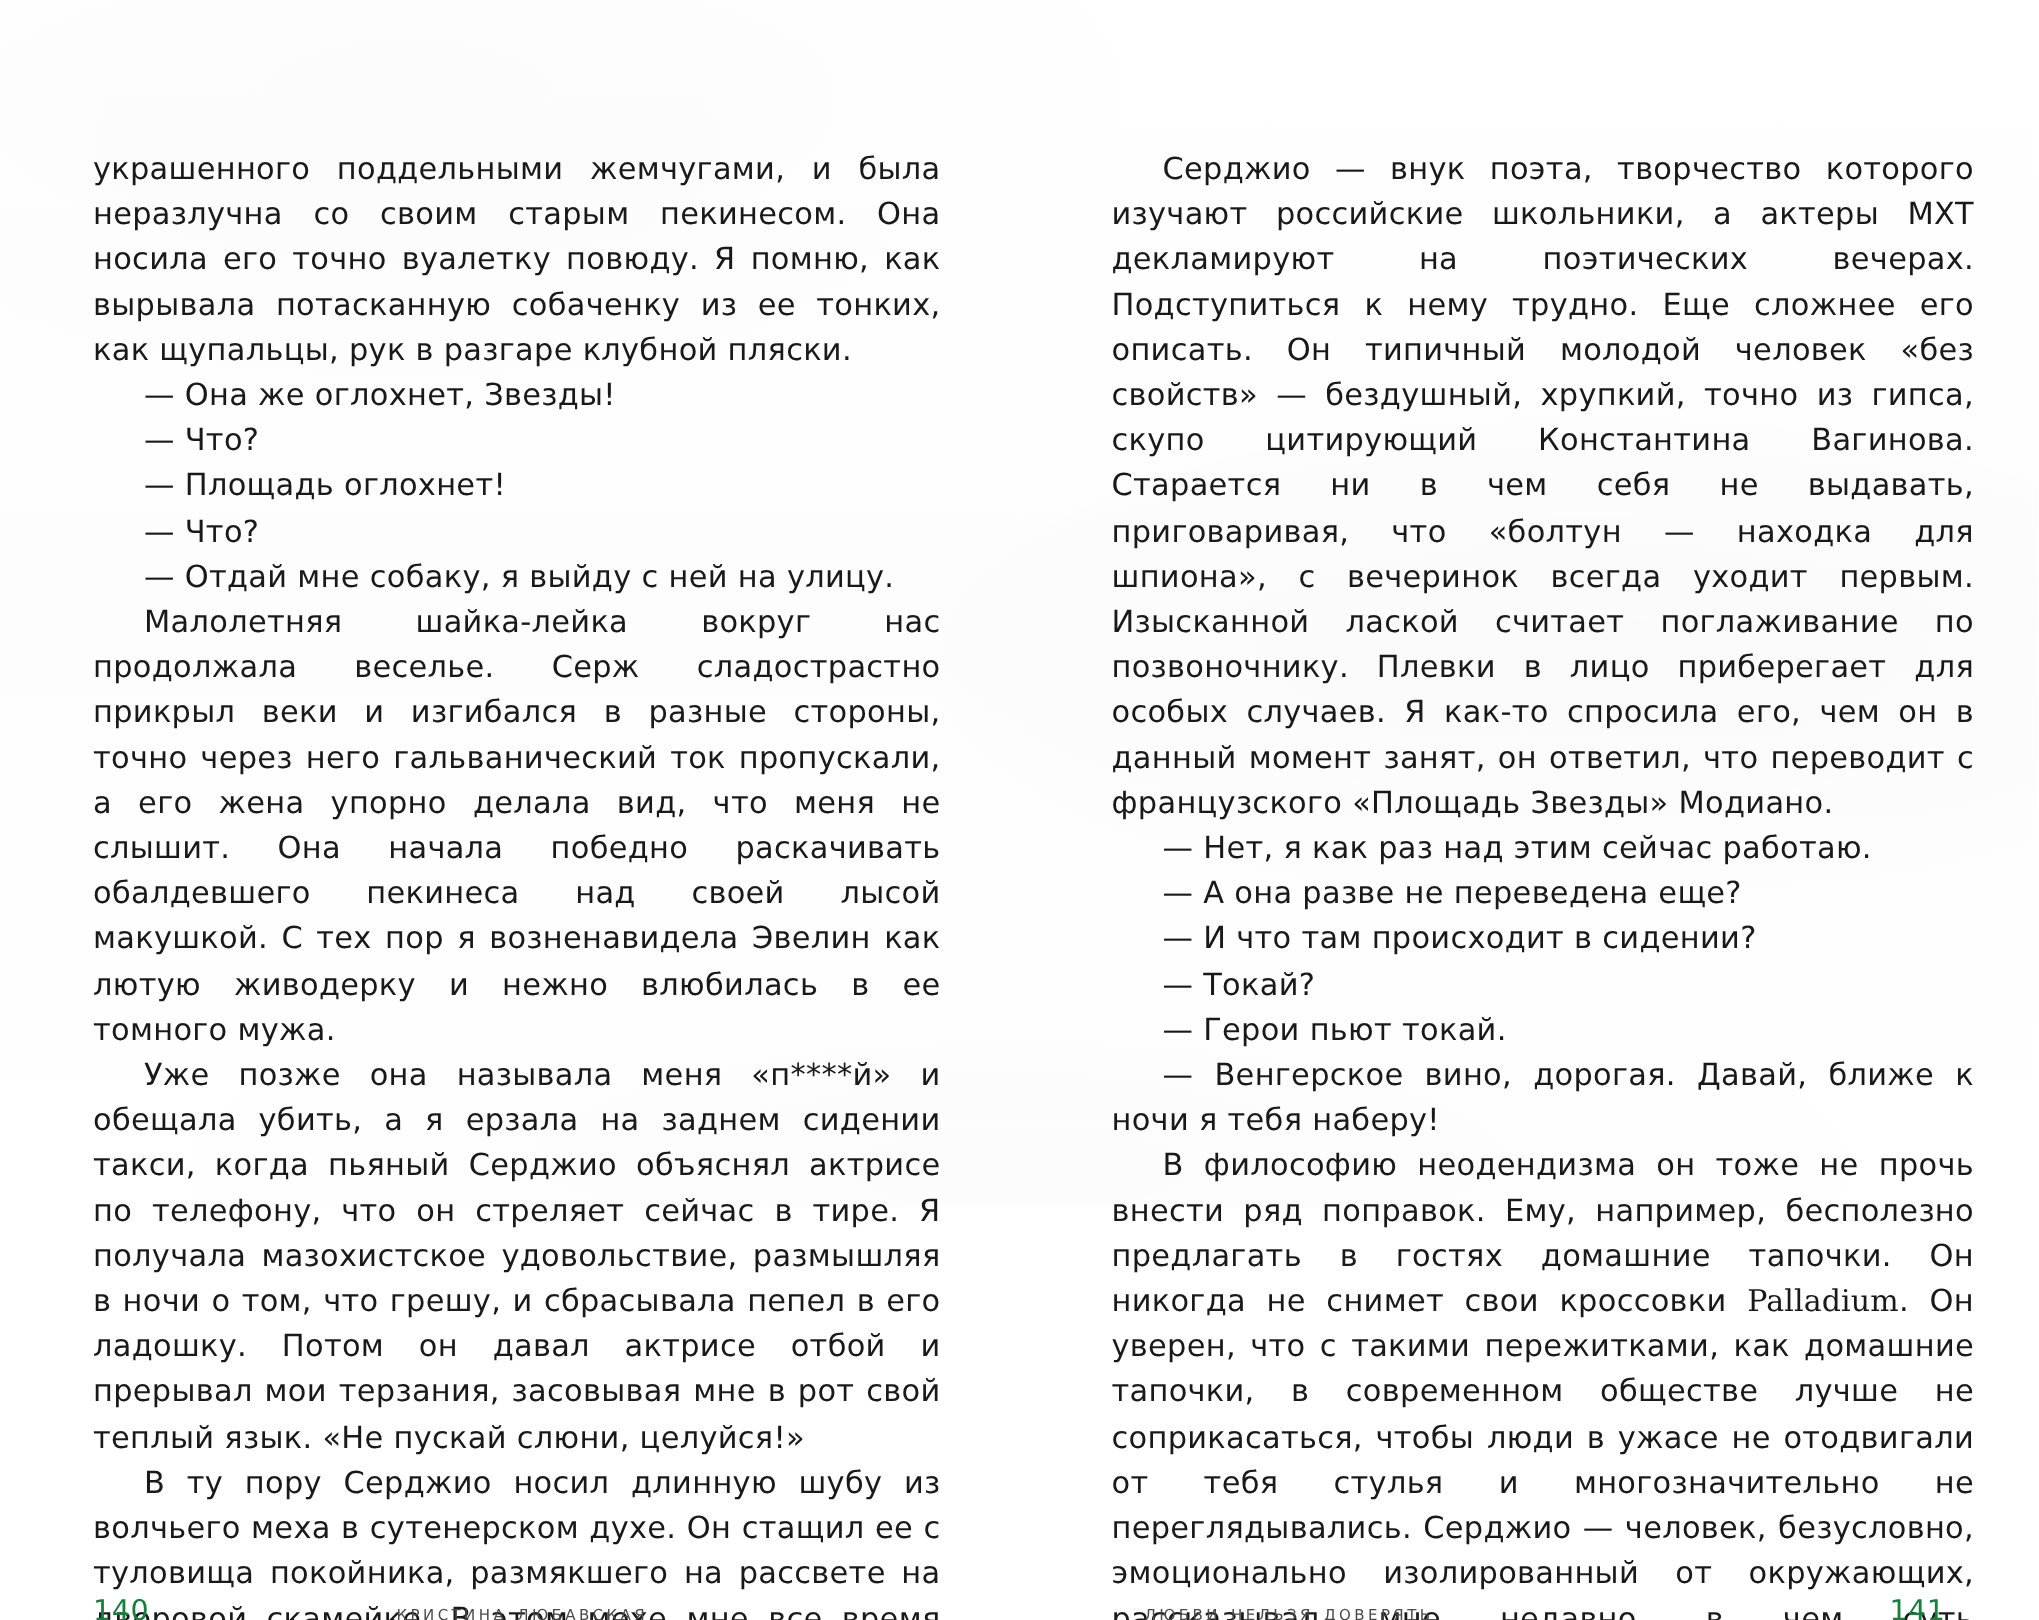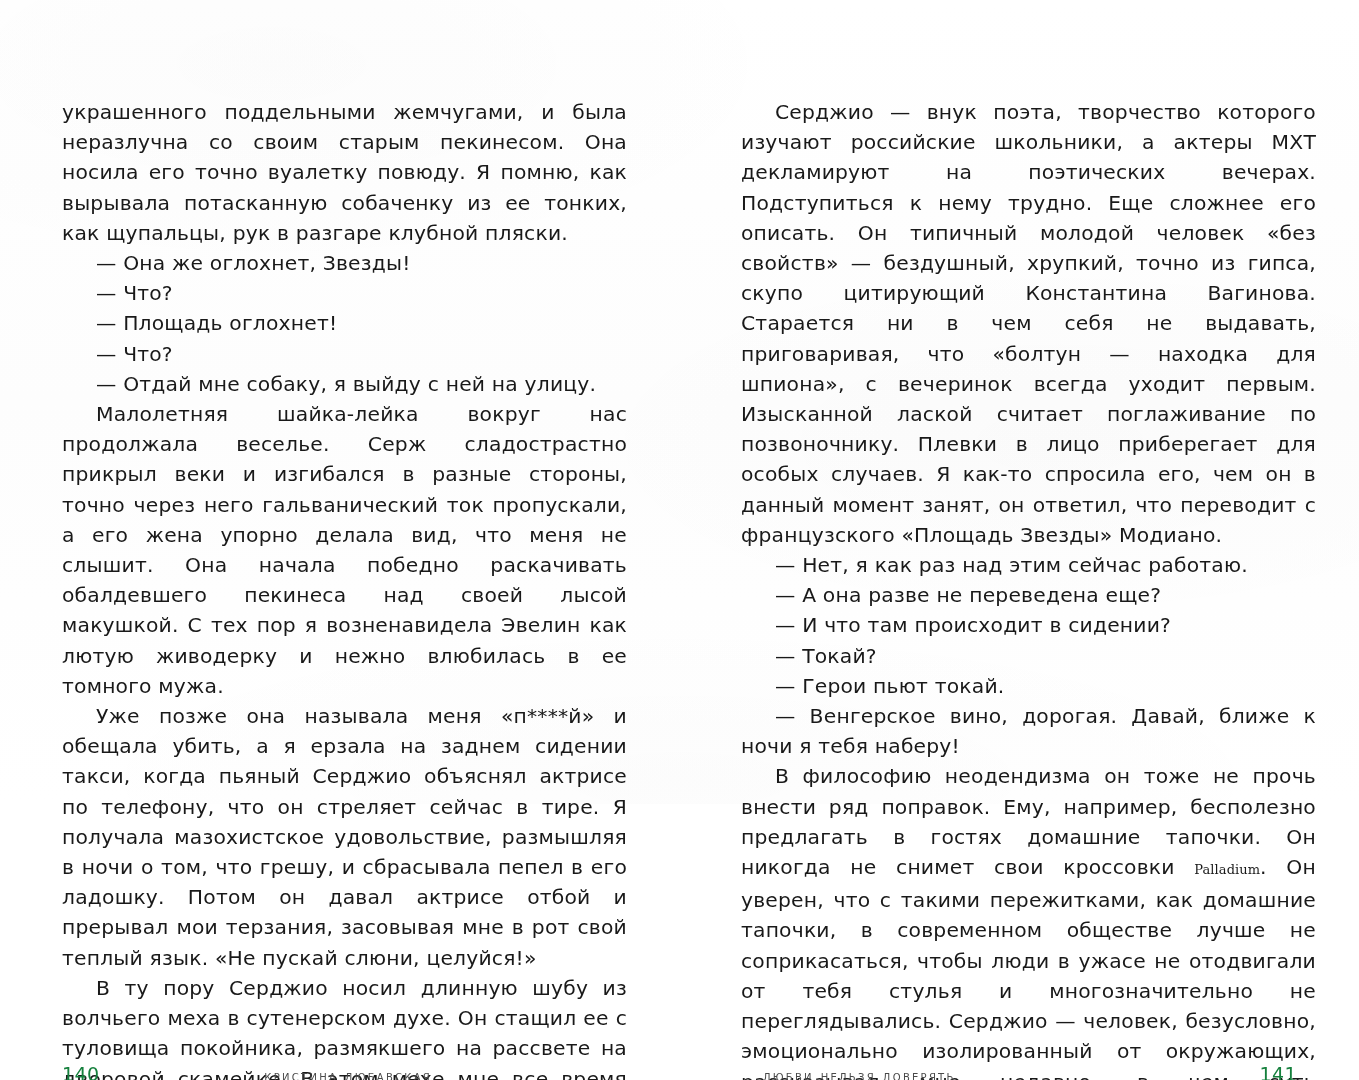--- a/index.html
+++ b/index.html
@@ -57,21 +57,21 @@
   .col-right { left: 62px;  width: 575px; }
 
   p {
     margin: 0;
   }
   p.indent { text-indent: 34px; }
   p.dash   { text-indent: 34px; }
 
   .latin-word {
     font-family: "DejaVu Serif", "Liberation Serif", serif;
-    font-size: 13px;
+    font-size: 20px;
     letter-spacing: 0.005em;
   }
 
   .footer {
     position: absolute;
     bottom: 0;
     left: 0;
     right: 0;
     height: 70px;
   }

